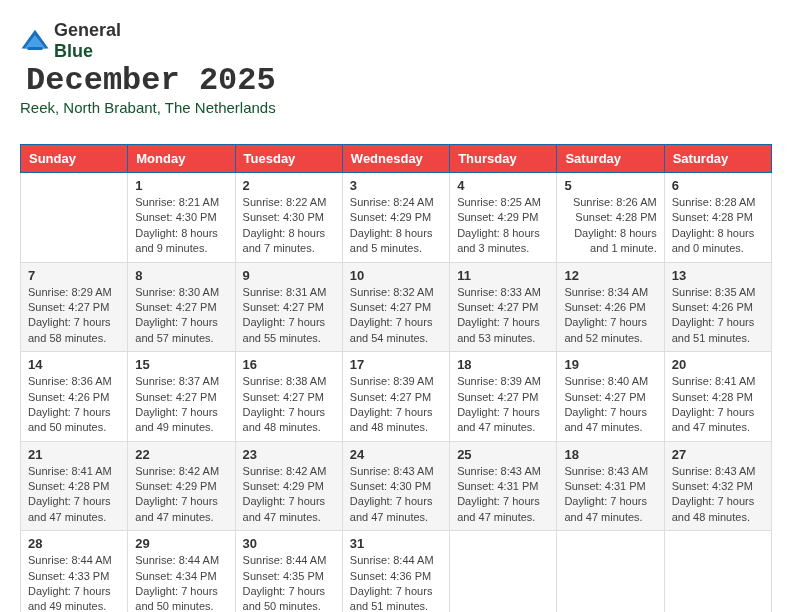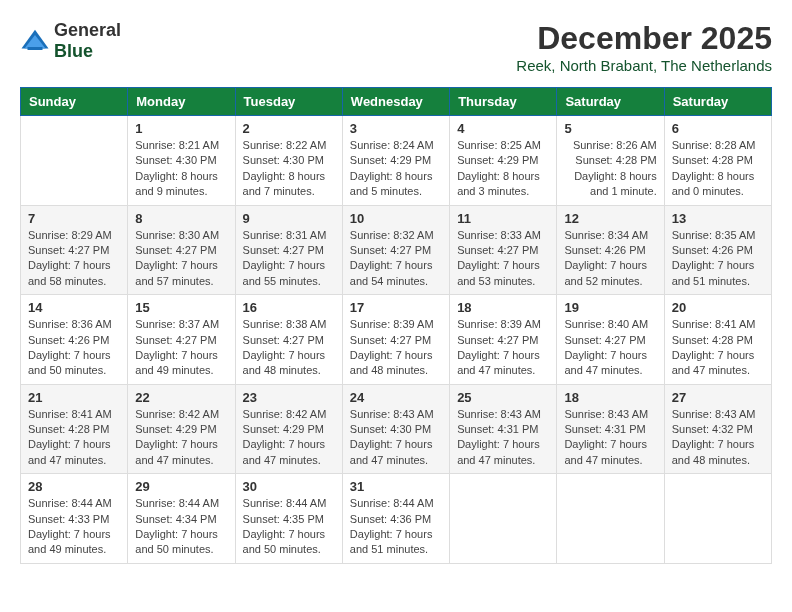--- a/index.html
+++ b/index.html
@@ -7,21 +7,22 @@
       font-family: Arial, sans-serif;
       background: #fff;
       width: 792px;
       min-height: 612px;
       padding: 20px;
     }
     .header {
       display: flex;
       justify-content: space-between;
       align-items: flex-start;
-      margin-bottom: 13px;
+      margin-bottom: 28px;
+      flex-direction: column;
     }
     .logo {
       display: flex;
       align-items: center;
     }
     .logo-text-general {
       font-size: 18px;
       font-weight: bold;
       color: #333;
     }
@@ -35,32 +36,33 @@
       height: 30px;
       margin-right: 4px;
     }
     .title-section {
       text-align: right;
     }
     .month-title {
       font-size: 32px;
       font-weight: bold;
       color: #333;
+      font-family: Liberation Mono, monospace;
     }
     .location-title {
       font-size: 15px;
       color: #14532d;
     }
     .calendar {
       width: 100%;
       border-collapse: collapse;
       border: 1px solid #ccc;
     }
     .calendar th {
-      background-color: #15803d;
+      background-color: #ef4444;
       color: #fff;
       text-align: left;
       padding: 6px 8px;
       font-size: 13px;
       font-weight: bold;
       border: 1px solid #1565a8;
     }
     .calendar td {
       vertical-align: top;
       border: 1px solid #ddd;

